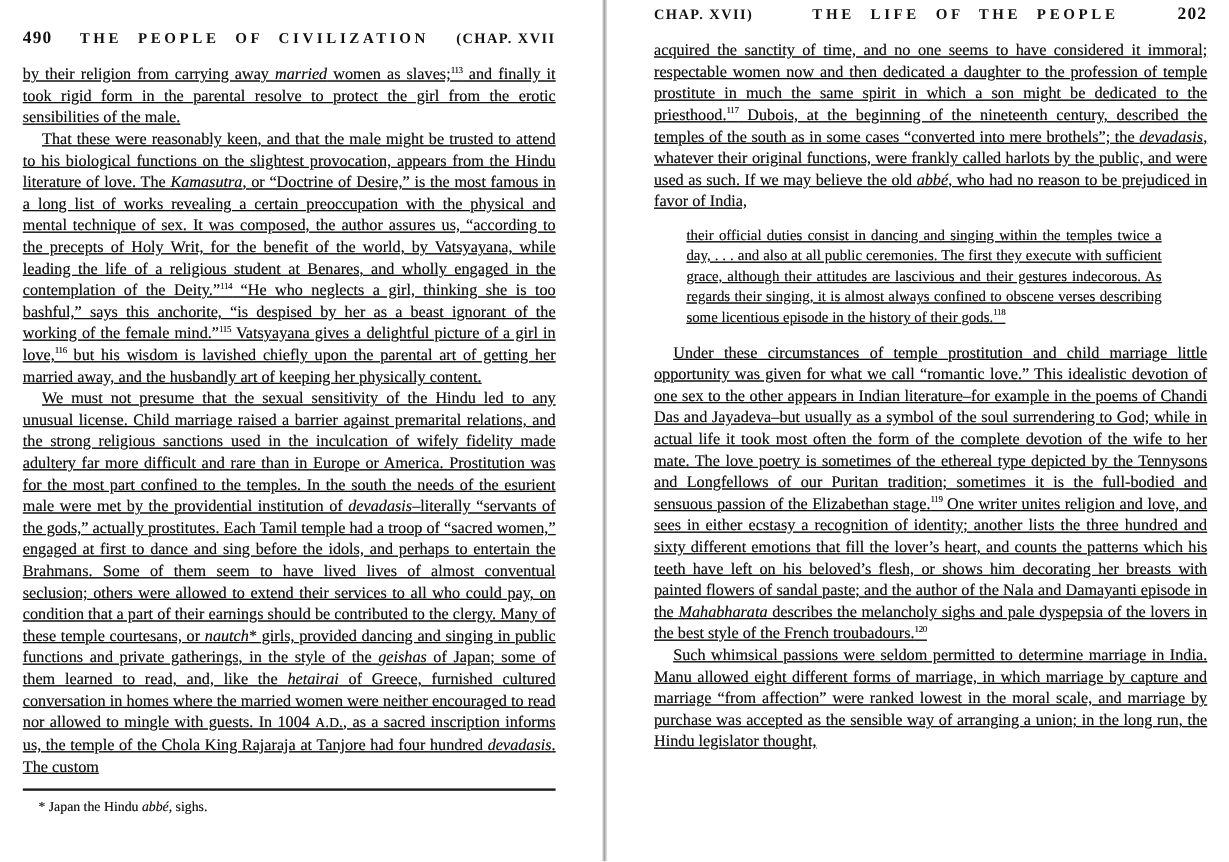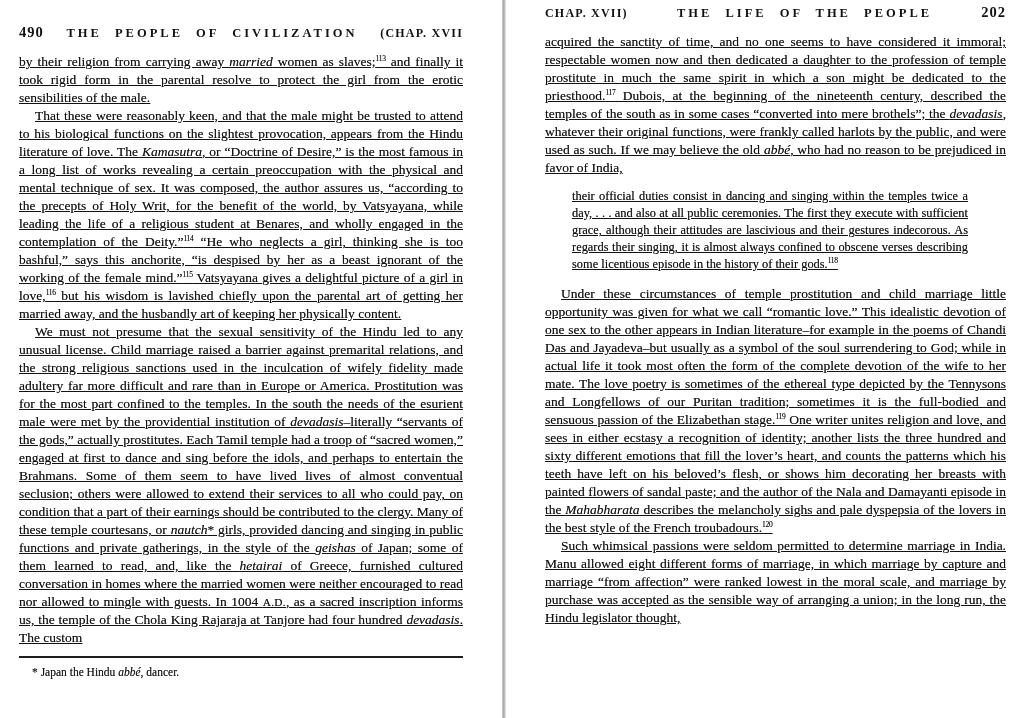--- a/index.html
+++ b/index.html
@@ -89,21 +89,21 @@
       <span class="pagenum">490</span>
       <span class="running-title">THE PEOPLE OF CIVILIZATION</span>
       <span class="chap-label">(CHAP. XVII</span>
     </div>
     <div class="page-body">
         <p class="para"><span>by their religion from carrying away </span><i>married</i><span> women as slaves;</span><sup>113</sup><span> and finally it took rigid form in the parental resolve to protect the girl from the erotic sensibilities of the male.</span></p>
         <p class="para indent"><span>That these were reasonably keen, and that the male might be trusted to attend to his biological functions on the slightest provocation, appears from the Hindu literature of love. The </span><i>Kamasutra</i><span>, or “Doctrine of Desire,” is the most famous in a long list of works revealing a certain preoccupation with the physical and mental technique of sex. It was composed, the author assures us, “according to the precepts of Holy Writ, for the benefit of the world, by Vatsyayana, while leading the life of a religious student at Benares, and wholly engaged in the contemplation of the Deity.”</span><sup>114</sup><span> “He who neglects a girl, thinking she is too bashful,” says this anchorite, “is despised by her as a beast ignorant of the working of the female mind.”</span><sup>115</sup><span> Vatsyayana gives a delightful picture of a girl in love,</span><sup>116</sup><span> but his wisdom is lavished chiefly upon the parental art of getting her married away, and the husbandly art of keeping her physically content.</span></p>
         <p class="para indent"><span>We must not presume that the sexual sensitivity of the Hindu led to any unusual license. Child marriage raised a barrier against premarital relations, and the strong religious sanctions used in the inculcation of wifely fidelity made adultery far more difficult and rare than in Europe or America. Prostitution was for the most part confined to the temples. In the south the needs of the esurient male were met by the providential institution of </span><i>devadasis</i><span>–literally “servants of the gods,” actually prostitutes. Each Tamil temple had a troop of “sacred women,” engaged at first to dance and sing before the idols, and perhaps to entertain the Brahmans. Some of them seem to have lived lives of almost conventual seclusion; others were allowed to extend their services to all who could pay, on condition that a part of their earnings should be contributed to the clergy. Many of these temple courtesans, or </span><i>nautch</i><span>* girls, provided dancing and singing in public functions and private gatherings, in the style of the </span><i>geishas</i><span> of Japan; some of them learned to read, and, like the </span><i>hetairai</i><span> of Greece, furnished cultured conversation in homes where the married women were neither encouraged to read nor allowed to mingle with guests. In 1004 </span><span class="sc">A.D.</span><span>, as a sacred inscription informs us, the temple of the Chola King Rajaraja at Tanjore had four hundred </span><i>devadasis</i><span>. The custom</span></p>
       </div>
     <div class="footnote-rule"></div>
-    <div class="footnote"><span>* Japan the Hindu </span><i>abbé</i><span>, dancer.</span></div>
+    <div class="footnote"><span>* Japan the Hindu </span><i>abbé</i><span>, sighs.</span></div>
   </div>
 
   <div class="gutter-divider"></div>
 
   <div class="page page-right">
     <div class="page-header">
       <span class="chap-label">CHAP. XVII)</span>
       <span class="running-title">THE LIFE OF THE PEOPLE</span>
       <span class="pagenum">202</span>
     </div>

